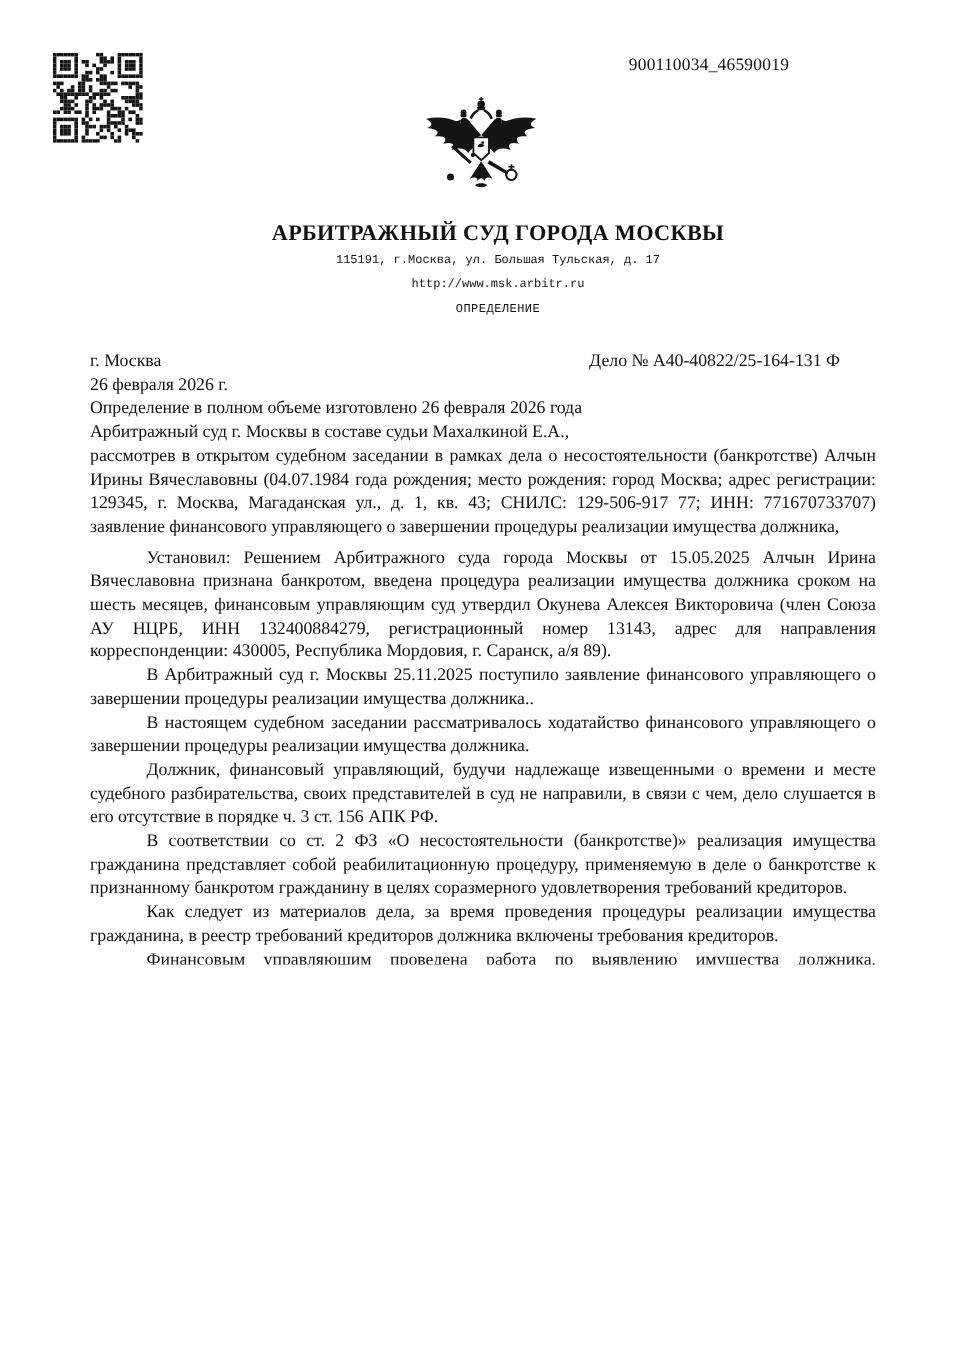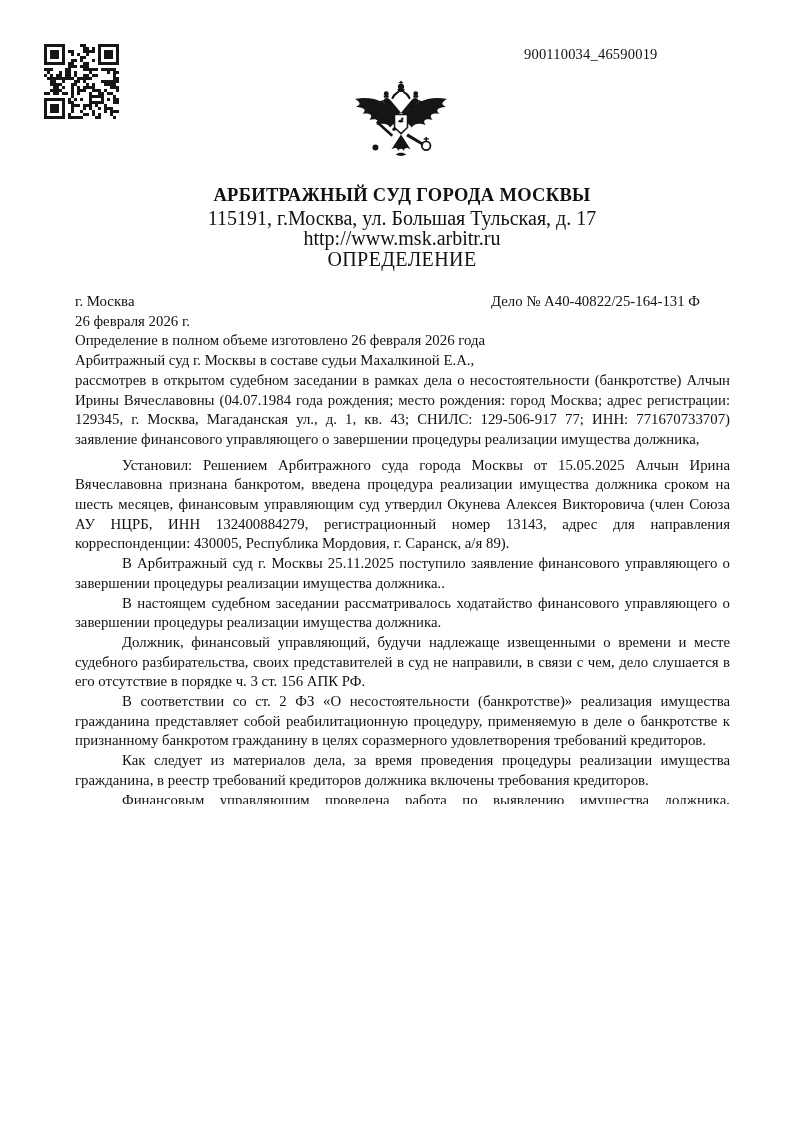--- a/index.html
+++ b/index.html
@@ -14,25 +14,25 @@
   .qr{position:absolute;left:44px;top:44px;width:75px;height:75px;}
   .qr svg{display:block;width:75px;height:75px;}
   .qr rect{fill:#161616;}
   .doc-number{
     position:absolute;left:524px;top:46px;
     font-size:14.5px;letter-spacing:.2px;white-space:nowrap;
   }
   .emblem{position:absolute;left:349px;top:79px;width:104px;height:97px;}
   .emblem svg{display:block;width:100%;height:100%;}
   .header{
-    position:absolute;left:72px;top:185px;width:660px;
+    position:absolute;left:85px;top:185px;width:660px;
     text-align:center;line-height:20.5px;
   }
   .court-name{font-size:18.5px;font-weight:bold;letter-spacing:.3px;margin-bottom:2px;}
-  .court-address,.court-site,.doc-title{font-size:20px;}
+  .court-address,.court-site,.doc-title{font-size:10px;font-family:Liberation Mono, monospace;}
   .doc-title{letter-spacing:.4px;text-align:center;}
   .flow{
     position:absolute;left:75px;top:292px;width:655px;
     font-size:14.8px;line-height:19.7px;
   }
   .case-line{display:flex;justify-content:space-between;}
   .case-number{padding-right:30px;}
   .intro p{margin:0;text-align:left;}
   .preamble{margin:0;text-align:justify;}
   .attendance{margin:0;text-align:left;}

